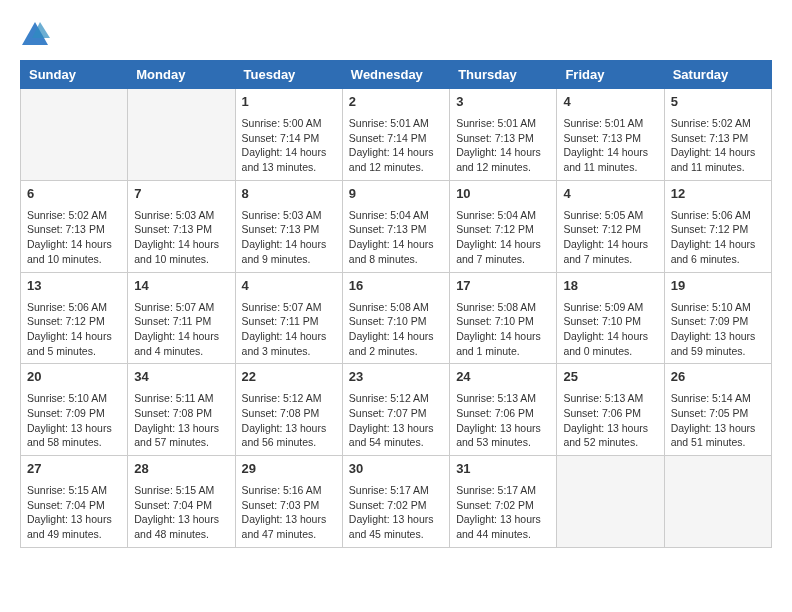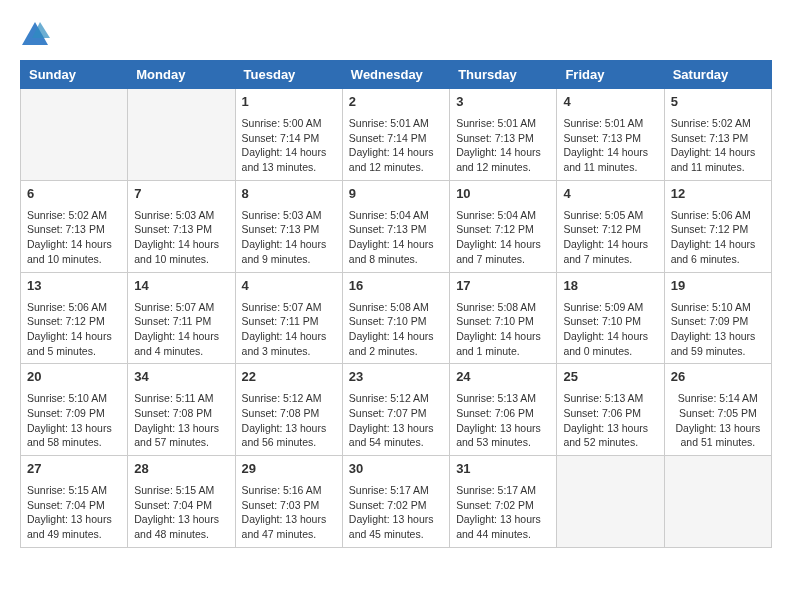--- a/index.html
+++ b/index.html
@@ -300,21 +300,21 @@
         </td>
         <td>
           <span class="day-number">25</span>
           <div class="cell-info" style="white-space: pre-line;">Sunrise: 5:13 AM
 Sunset: 7:06 PM
 Daylight: 13 hours
 and 52 minutes.</div>
         </td>
         <td>
           <span class="day-number">26</span>
-          <div class="cell-info" style="white-space: pre-line; text-align: center;">Sunrise: 5:14 AM
+          <div class="cell-info" style="white-space: pre-line;">Sunrise: 5:14 AM
 Sunset: 7:05 PM
 Daylight: 13 hours
 and 51 minutes.</div>
         </td>
       </tr>
       <tr>
         <td>
           <span class="day-number">27</span>
           <div class="cell-info" style="white-space: pre-line;">Sunrise: 5:15 AM
 Sunset: 7:04 PM

